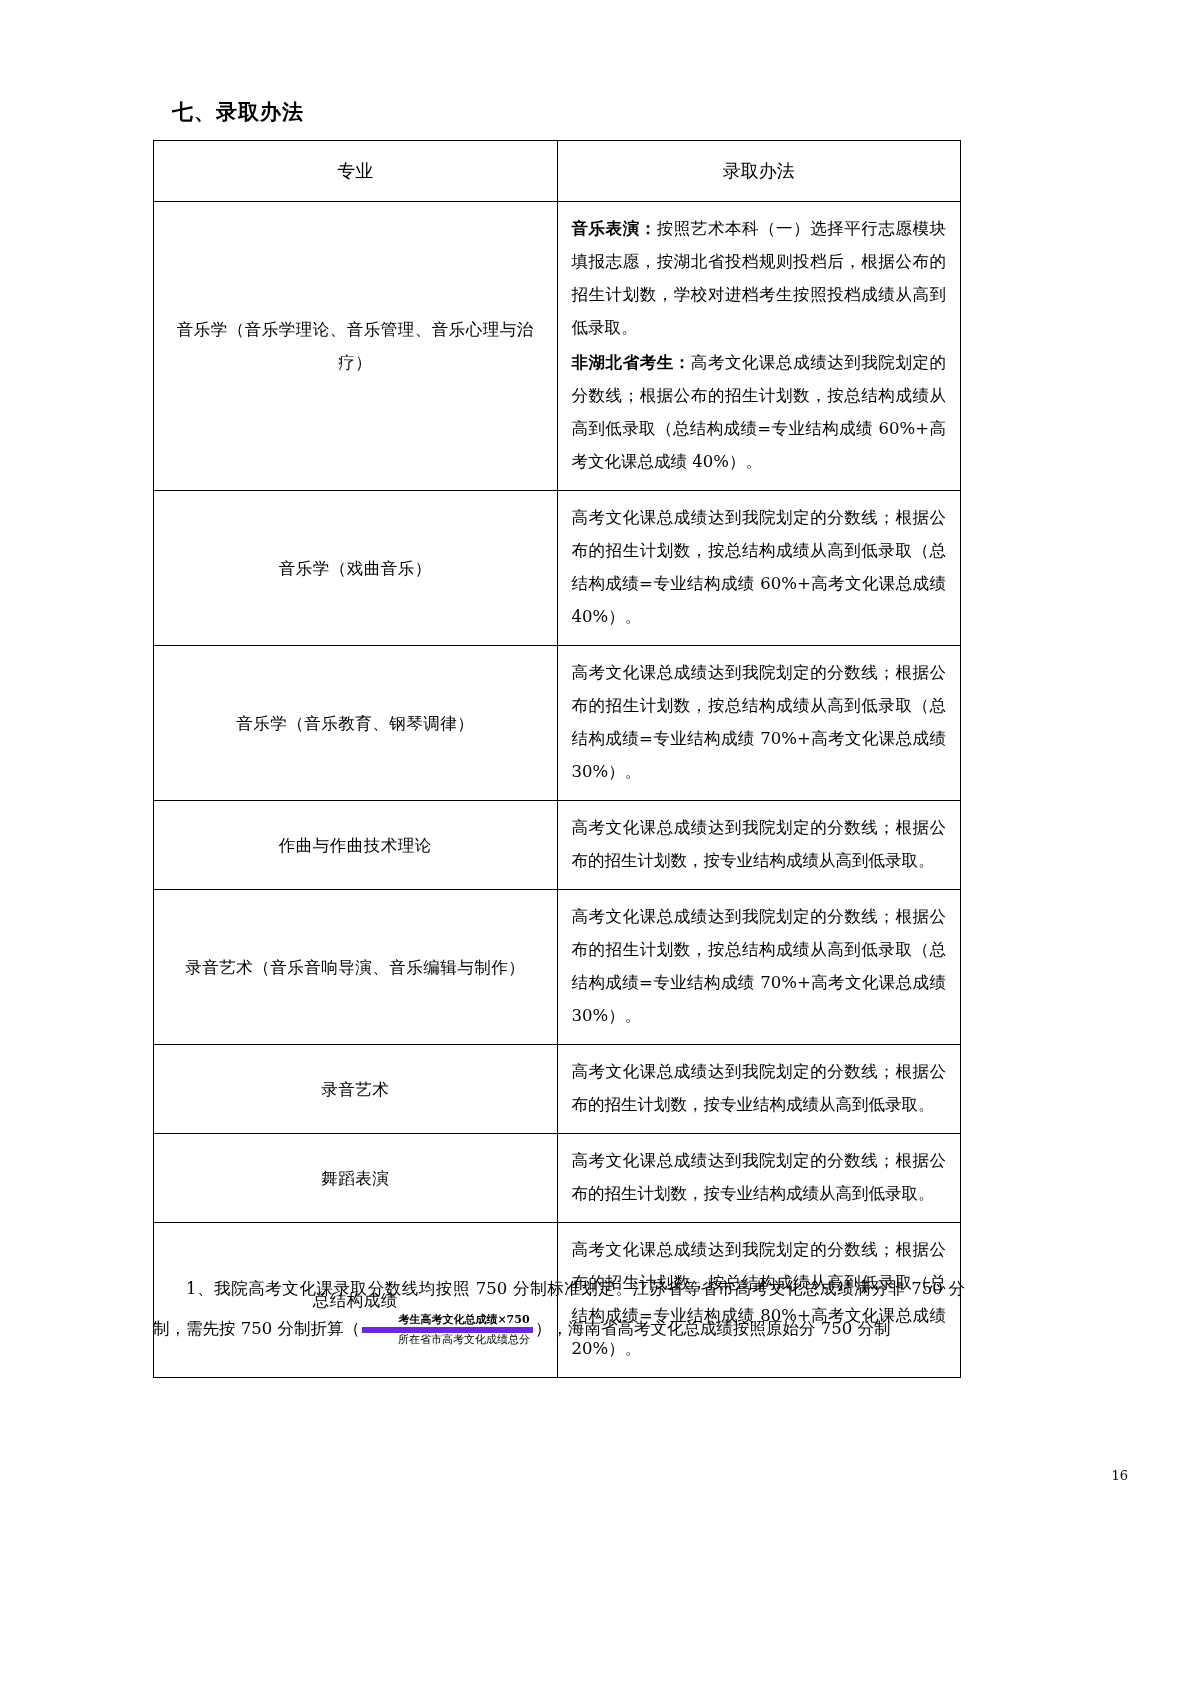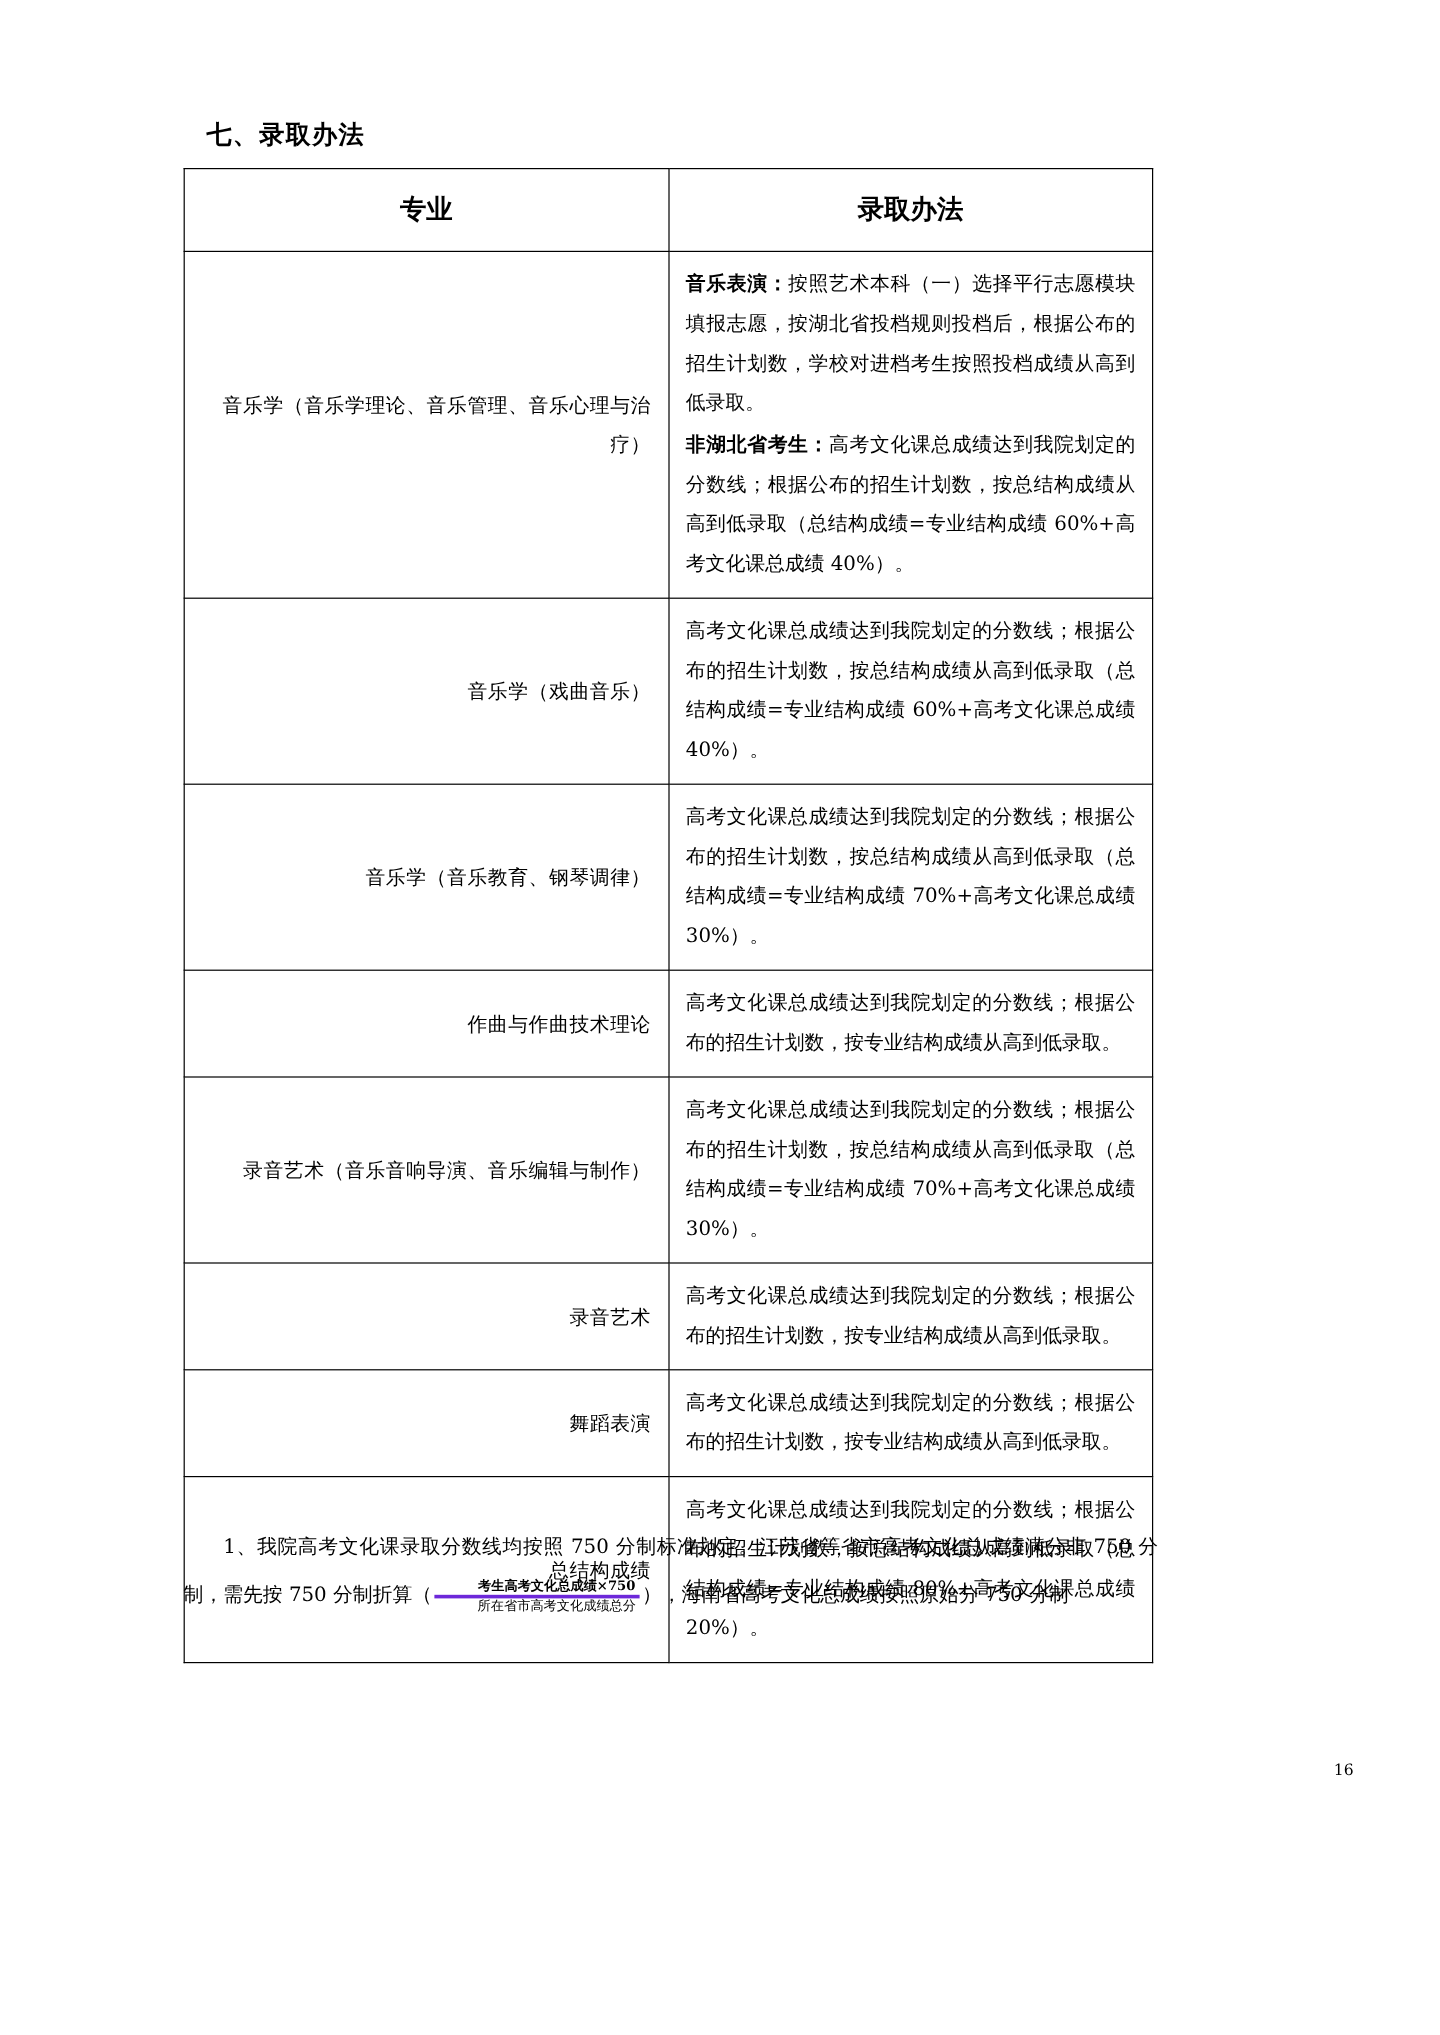--- a/index.html
+++ b/index.html
@@ -42,27 +42,27 @@
   table.adm td, table.adm th {
     border: 1px solid #000000;
     vertical-align: middle;
     padding: 10px 14px;
     font-size: 16.5px;
     line-height: 2.0;
     font-family: "DejaVu Serif", "Liberation Serif", serif;
   }
   table.adm th {
     text-align: center;
-    font-weight: bold;
-    font-size: 22px;
+    font-weight: normal;
+    font-size: 18px;
     padding: 12px 0;
   }
   td.major {
     width: 215px;
-    text-align: right;
+    text-align: center;
     padding-left: 16px;
     padding-right: 8px;
     letter-spacing: 0.5px;
   }
   td.method {
     text-align: justify;
     text-justify: inter-ideograph;
   }
   .para-lead {
     font-weight: bold;
@@ -86,21 +86,21 @@
     vertical-align: middle;
     text-align: center;
     font-size: 11px;
     line-height: 1.25;
     margin: 0 2px;
     position: relative;
     top: 1px;
   }
   .frac .num {
     display: block;
-    border-bottom: 3px solid #6d28d9;
+    border-bottom: 6px solid #6d28d9;
     padding: 0 3px;
     font-weight: bold;
   }
   .frac .den {
     display: block;
     padding: 0 3px;
   }
   .page-number {
     position: absolute;
     right: 62px;

